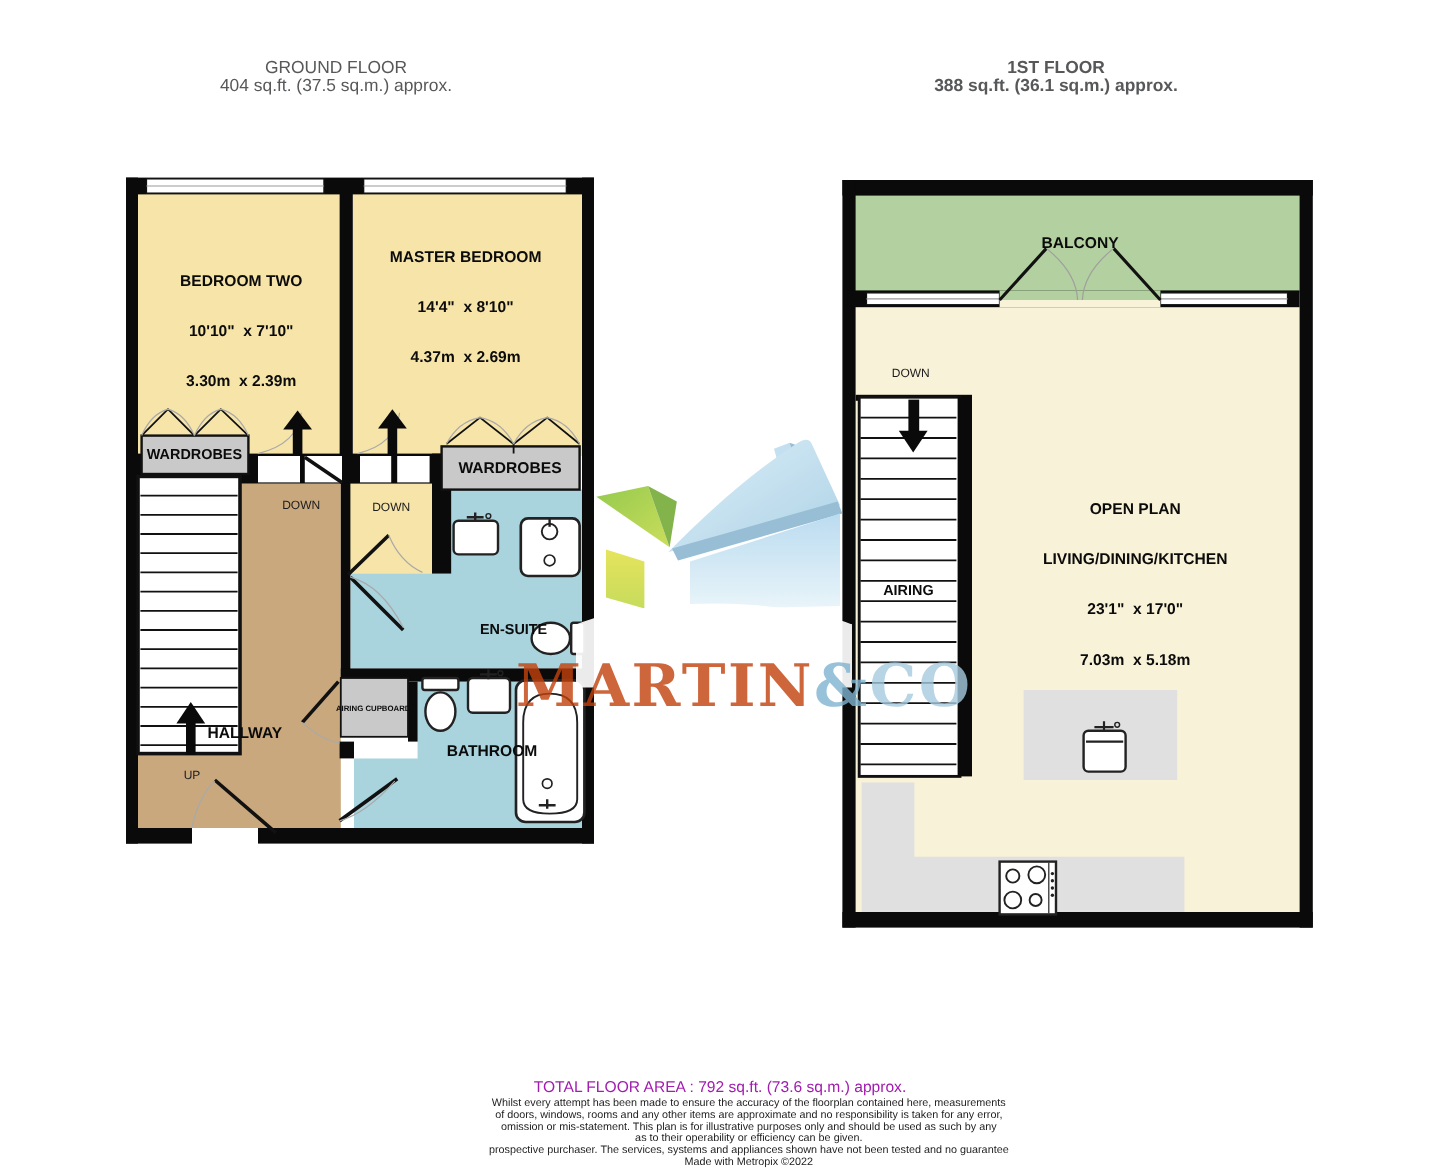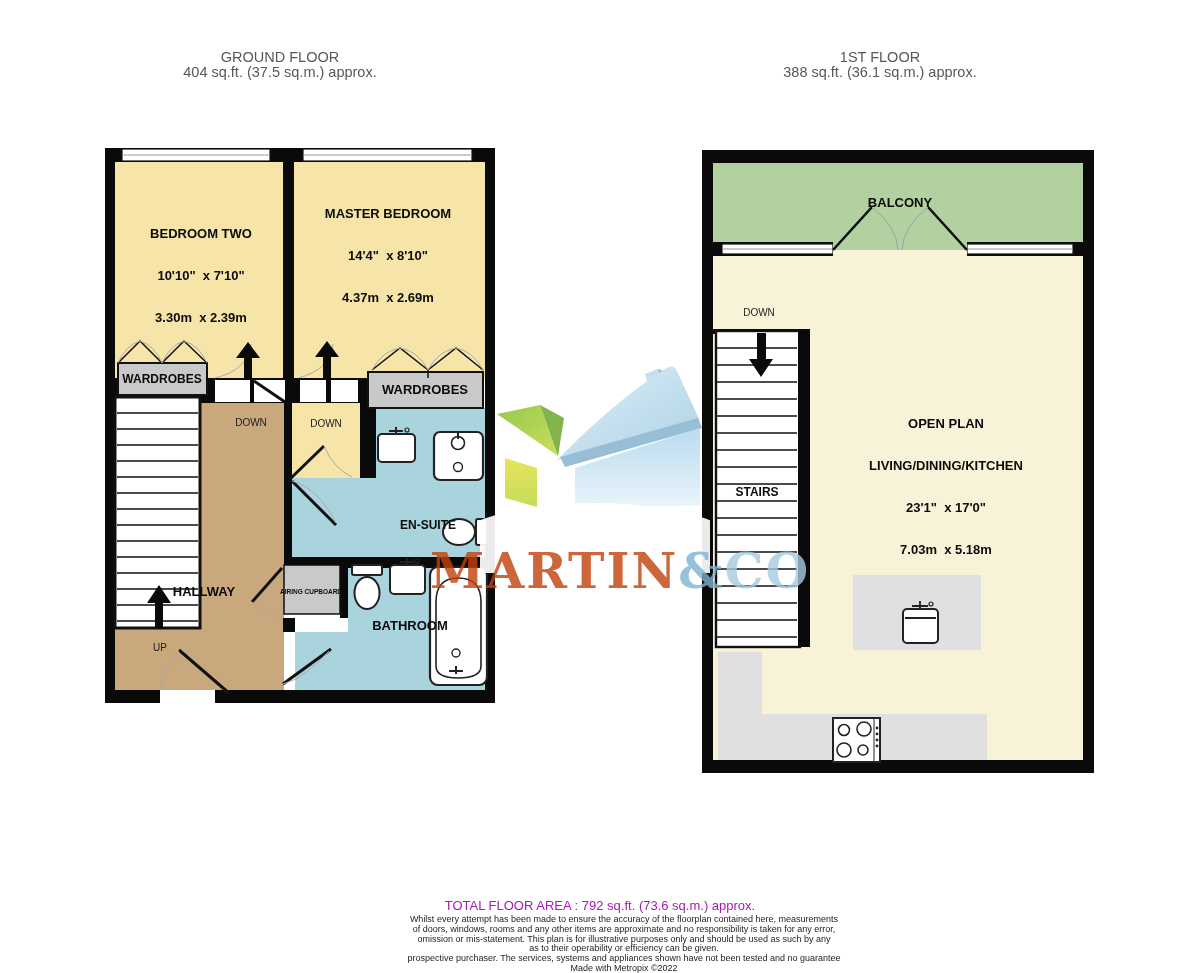--- a/index.html
+++ b/index.html
@@ -27,21 +27,21 @@
 </style>
 </head>
 <body>
 
 <div class="stage">
 
   <div class="hdr" style="left:105px;top:27px;width:350px;">
     <div>GROUND FLOOR</div>
     <div>404 sq.ft. (37.5 sq.m.) approx.</div>
   </div>
-  <div class="hdr" style="left:705px;top:27px;width:350px;">
+  <div class="hdr" style="left:705px;top:27px;width:350px;font-weight:bold;">
     <div>1ST FLOOR</div>
     <div>388 sq.ft. (36.1 sq.m.) approx.</div>
   </div>
 
   <svg width="1200" height="973" viewBox="0 0 1200 973">
 
     <g>
 
       <rect x="115" y="160" width="168" height="220" fill="#f6e4a9"></rect>
       <rect x="294" y="160" width="191" height="220" fill="#f6e4a9"></rect>
@@ -252,29 +252,29 @@
     </div>
     <div class="lbl lbl-13" style="left:388px;top:256px;">
       <div>MASTER BEDROOM</div>
       <div>14'4"  x 8'10"</div>
       <div>4.37m  x 2.69m</div>
     </div>
     <div class="lbl lbl-12" style="left:162px;top:379px;">WARDROBES</div>
     <div class="lbl lbl-13" style="left:425px;top:390px;">WARDROBES</div>
     <div class="lbl lbl-sm" style="left:251px;top:422px;">DOWN</div>
     <div class="lbl lbl-sm" style="left:326px;top:423px;">DOWN</div>
-    <div class="lbl lbl-13" style="left:204px;top:592px;">HALLWAY</div>
+    <div class="lbl lbl-13" style="left:204px;top:611px;">HALLWAY</div>
     <div class="lbl lbl-sm" style="left:160px;top:647px;">UP</div>
     <div class="lbl lbl-12" style="left:428px;top:525px;text-align:right;">EN-SUITE</div>
     <div class="lbl lbl-tiny" style="left:311px;top:591px;">AIRING CUPBOARD</div>
     <div class="lbl lbl-13" style="left:410px;top:626px;">BATHROOM</div>
 
     <div class="lbl lbl-13" style="left:900px;top:203px;">BALCONY</div>
     <div class="lbl lbl-sm" style="left:759px;top:312px;">DOWN</div>
-    <div class="lbl lbl-12" style="left:757px;top:492px;">STAIRS</div>
+    <div class="lbl lbl-12" style="left:757px;top:492px;">AIRING</div>
     <div class="lbl lbl-13" style="left:946px;top:487px;">
       <div>OPEN PLAN</div>
       <div>LIVING/DINING/KITCHEN</div>
       <div>23'1"  x 17'0"</div>
       <div>7.03m  x 5.18m</div>
     </div>
   </div>
 
   <div class="footer-total">TOTAL FLOOR AREA : 792 sq.ft. (73.6 sq.m.) approx.</div>
   <div class="footer-disc">

